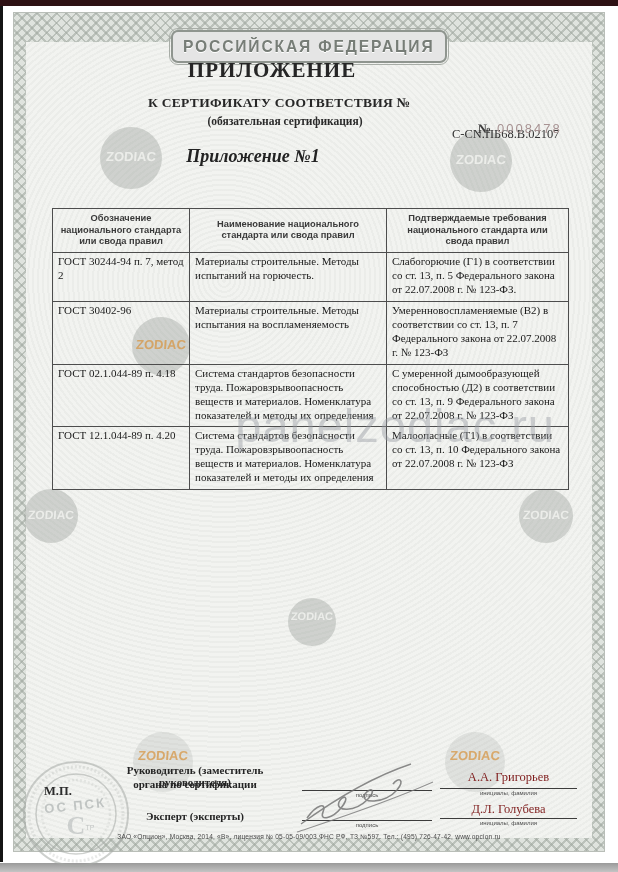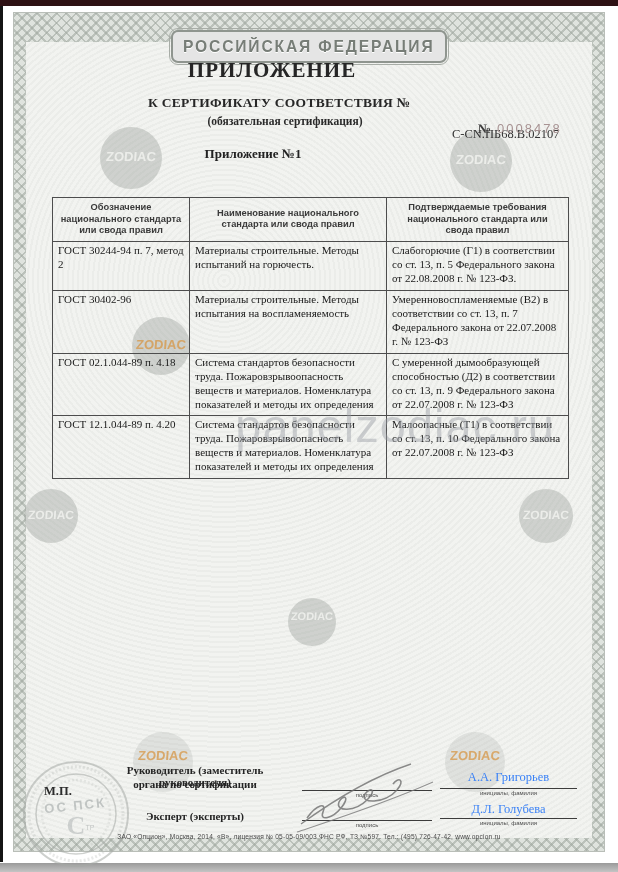--- a/index.html
+++ b/index.html
@@ -31,46 +31,46 @@
         font-weight:bold;font-size:21px;letter-spacing:1px;color:#262626;}
   .cert-line{position:absolute;left:148px;top:95px;font-weight:bold;font-size:13.5px;color:#262626;
         letter-spacing:.3px;}
   .cert-number{position:absolute;left:452px;top:97px;font-size:12.5px;color:#333;margin-top:30px;}
   .cert-kind{position:absolute;left:140px;top:115px;width:290px;text-align:center;
         font-weight:bold;font-size:11.5px;color:#2a2a2a;}
   .form-number{position:absolute;left:478px;top:121px;font-size:13px;}
   .form-number .nmark{font-weight:bold;color:#3d3d3d;margin-right:6px;}
   .form-number .digits{font-family:"Liberation Sans",sans-serif;color:#a79292;letter-spacing:2px;}
   .appendix-title{position:absolute;left:0;top:146px;width:506px;text-align:center;
-        font-weight:bold;font-size:13px;color:#222;}
+        font-weight:bold;font-size:18px;color:#222;font-style:italic;}
   .appendix-desc{position:absolute;left:37px;top:161px;width:544px;text-align:center;
         font-weight:bold;font-size:12.5px;line-height:1.2;color:#222;}
   
-  table.std{position:absolute;left:52px;top:197px;width:516px;border-collapse:collapse;table-layout:fixed;}
+  table.std{position:absolute;left:52px;top:208px;width:516px;border-collapse:collapse;table-layout:fixed;}
   table.std th, table.std td{border:1px solid #4d4d4d;vertical-align:top;}
   table.std th{font-family:"Liberation Sans",sans-serif;font-weight:bold;font-size:9.3px;
         color:#3a3a3a;text-align:center;padding:4px 6px;line-height:1.25;height:28px;vertical-align:middle;}
   table.std td{font-size:11px;line-height:1.27;padding:2px 5px 4px 5px;color:#191919;}
   .c1{width:137px;}.c2{width:197px;}.c3{width:182px;}
   
   .wm-layer{position:absolute;left:0;top:0;width:618px;height:872px;pointer-events:none;}
   .zwm-circle{position:absolute;border-radius:50%;background:rgba(150,156,150,.38);}
   .zwm-text{position:absolute;font-family:"Liberation Sans",sans-serif;font-weight:bold;
         transform:translate(-50%,-50%) skewX(-4deg);white-space:nowrap;}
   .zwm-light{color:rgba(238,240,236,.9);}
   .zwm-orange{color:rgba(214,150,70,.75);}
   .site-wm{position:absolute;left:85px;top:398px;width:470px;text-align:right;
         font-family:"Liberation Sans",sans-serif;font-size:47px;letter-spacing:1px;
         color:rgba(152,158,165,.45);}
   
   .sig-text{position:absolute;font-weight:bold;color:#242424;}
   .sig-line{position:absolute;border-bottom:1px solid #3c3c3c;}
   .sig-caption{position:absolute;font-size:6px;color:#4c4c4c;text-align:center;
         font-family:"Liberation Sans",sans-serif;}
-  .sig-name{position:absolute;font-size:12.5px;color:#3b82f6;text-align:center;}
+  .sig-name{position:absolute;font-size:12.5px;color:#7f1d1d;text-align:center;}
   .fine-print{position:absolute;left:40px;top:833px;width:538px;text-align:center;
         font-family:"Liberation Sans",sans-serif;font-size:6.6px;color:#4a4a4a;letter-spacing:.2px;}
   .mp-label{position:absolute;left:44px;top:784px;font-weight:bold;font-size:12.5px;color:#2c2c2c;}
   .stamp{position:absolute;left:20px;top:758px;opacity:.55;}
   .scrawl{position:absolute;left:293px;top:760px;opacity:.8;}
 </style>
 </head>
 <body>
 
 <div class="page">
@@ -118,21 +118,21 @@
       <tr>
         <th>Обозначение национального стандарта или свода правил</th>
         <th>Наименование национального стандарта или свода правил</th>
         <th>Подтверждаемые требования национального стандарта или свода правил</th>
       </tr>
     </thead>
     <tbody>
       <tr>
         <td>ГОСТ 30244-94 п. 7, метод 2</td>
         <td>Материалы строительные. Методы испытаний на горючесть.</td>
-        <td>Слабогорючие (Г1) в соответствии со ст. 13, п. 5 Федерального закона от 22.08.2008 г. № 123-ФЗ.</td>
+        <td>Слабогорючие (Г1) в соответствии со ст. 13, п. 5 Федерального закона от 22.07.2008 г. № 123-ФЗ.</td>
       </tr>
       <tr>
         <td>ГОСТ 30402-96</td>
         <td>Материалы строительные. Методы испытания на воспламеняемость</td>
         <td>Умеренновоспламеняемые (В2) в соответствии со ст. 13, п. 7 Федерального закона от 22.07.2008 г. № 123-ФЗ</td>
       </tr>
       <tr>
         <td>ГОСТ 02.1.044-89 п. 4.18</td>
         <td>Система стандартов безопасности труда. Пожаровзрывоопасность веществ и материалов. Номенклатура показателей и методы их определения</td>
         <td>С умеренной дымообразующей способностью (Д2) в соответствии со ст. 13, п. 9 Федерального закона от 22.07.2008 г. № 123-ФЗ</td>

